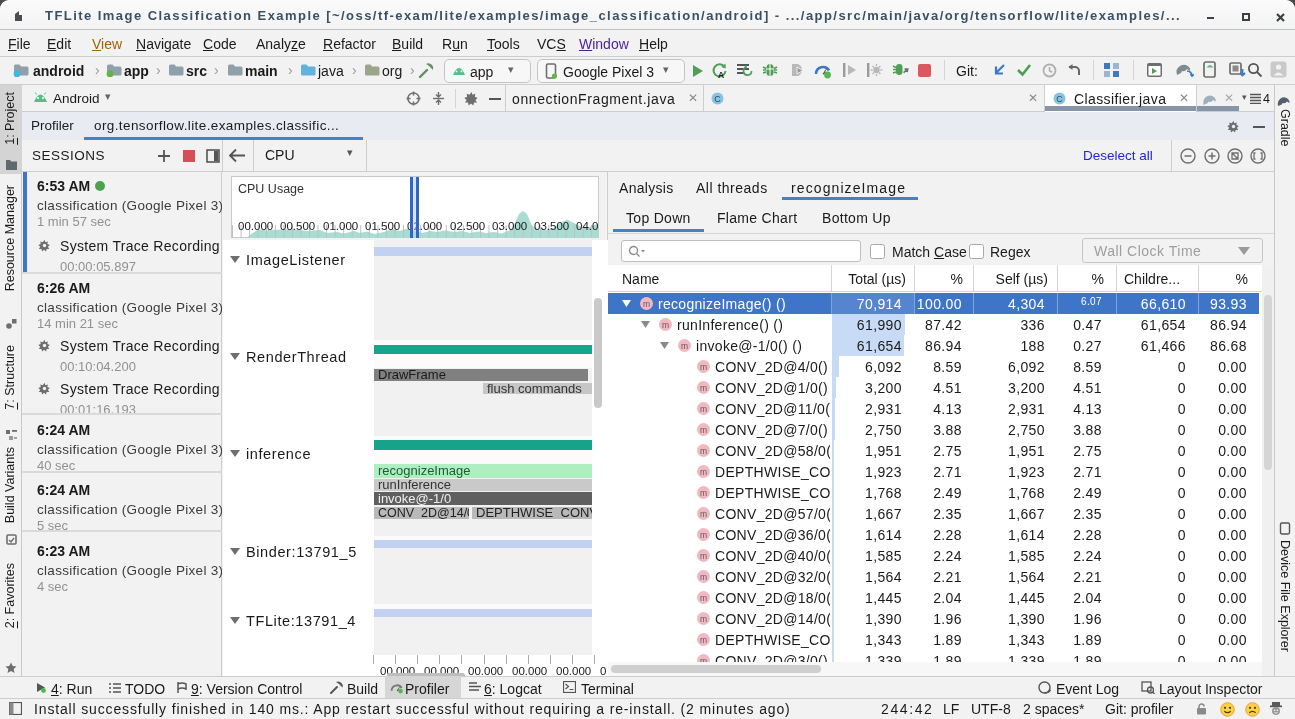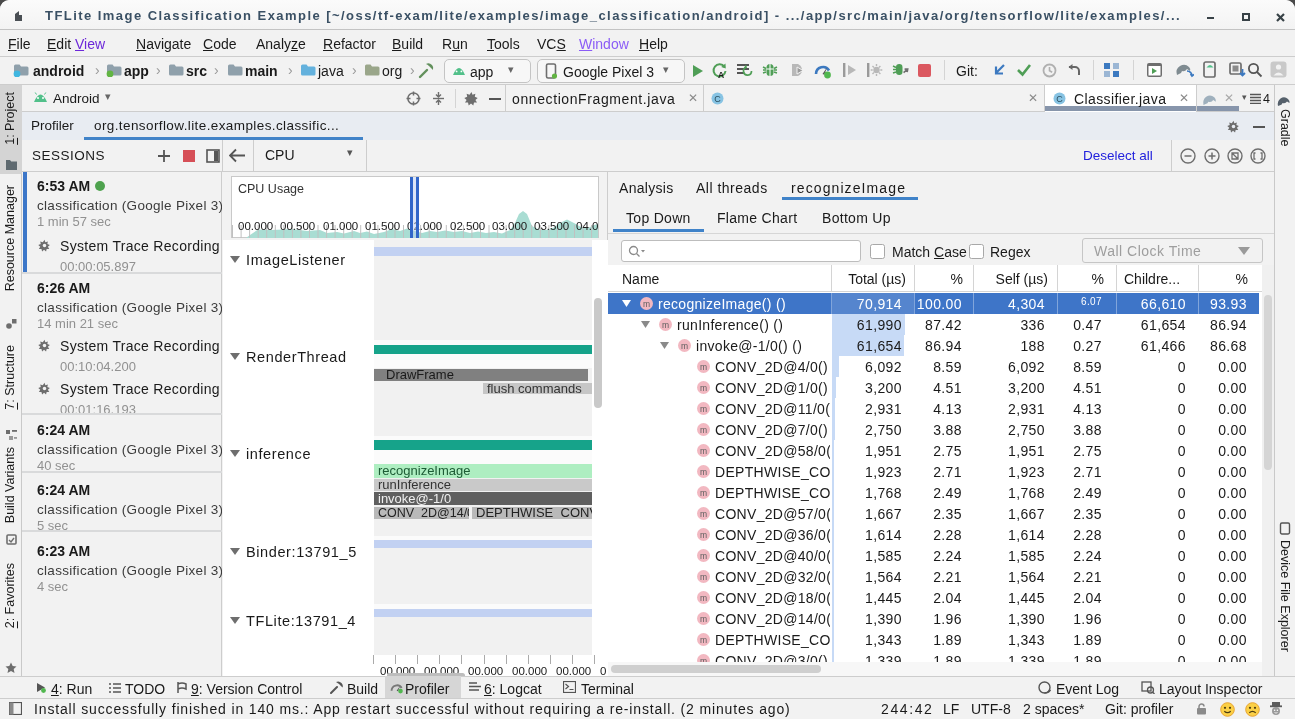--- a/index.html
+++ b/index.html
@@ -17,30 +17,30 @@
     </svg>
 <div class="abs t" style="left:45px;top:8px;font-size:13px;font-weight:bold;letter-spacing:1.45px;color:#3a5064">TFLite Image Classification Example [~/oss/tf-exam/lite/examples/image_classification/android] - .../app/src/main/java/org/tensorflow/lite/examples/...</div>
 <div class="abs" style="left:1207px;top:17px;width:7px;height:2.2px;background:#384247"></div>
 <div class="abs" style="left:1242px;top:13px;width:8px;height:8px;border:2.2px solid #384247"></div>
 <svg class="abs" style="left:1276px;top:13px" width="9" height="9" viewBox="0 0 9 9">
       <path d="M1 1 L8 8 M8 1 L1 8" stroke="#384247" stroke-width="2.2"></path>
     </svg>
 <div class="abs" style="left:0;top:30px;width:1295px;height:27px;background:#f2f2f2;border-bottom:1px solid #cdcdcd"></div>
 <div class="abs t" style="left:8px;top:36px;font-size:14px;color:#1a1a1a"><span style="text-decoration:underline">F</span>ile</div>
 <div class="abs t" style="left:47px;top:36px;font-size:14px;color:#1a1a1a"><span style="text-decoration:underline">E</span>dit</div>
-<div class="abs t" style="left:75px;top:36px;font-size:14px;color:#6d28d9"><span style="text-decoration:underline">V</span>iew</div>
+<div class="abs t" style="left:92px;top:36px;font-size:14px;color:#a16207"><span style="text-decoration:underline">V</span>iew</div>
 <div class="abs t" style="left:136px;top:36px;font-size:14px;color:#1a1a1a"><span style="text-decoration:underline">N</span>avigate</div>
 <div class="abs t" style="left:203px;top:36px;font-size:14px;color:#1a1a1a"><span style="text-decoration:underline">C</span>ode</div>
 <div class="abs t" style="left:256px;top:36px;font-size:14px;color:#1a1a1a">Analy<span style="text-decoration:underline">z</span>e</div>
 <div class="abs t" style="left:323px;top:36px;font-size:14px;color:#1a1a1a"><span style="text-decoration:underline">R</span>efactor</div>
 <div class="abs t" style="left:392px;top:36px;font-size:14px;color:#1a1a1a"><span style="text-decoration:underline">B</span>uild</div>
 <div class="abs t" style="left:442px;top:36px;font-size:14px;color:#1a1a1a">R<span style="text-decoration:underline">u</span>n</div>
 <div class="abs t" style="left:487px;top:36px;font-size:14px;color:#1a1a1a"><span style="text-decoration:underline">T</span>ools</div>
 <div class="abs t" style="left:537px;top:36px;font-size:14px;color:#1a1a1a">VC<span style="text-decoration:underline">S</span></div>
-<div class="abs t" style="left:579px;top:36px;font-size:14px;color:#8b5cf6"><span style="text-decoration:underline">W</span>indow</div>
+<div class="abs t" style="left:579px;top:36px;font-size:14px;color:#4c1d95"><span style="text-decoration:underline">W</span>indow</div>
 <div class="abs t" style="left:639px;top:36px;font-size:14px;color:#1a1a1a"><span style="text-decoration:underline">H</span>elp</div>
 <div class="abs" style="left:0;top:57px;width:1295px;height:28px;background:#f2f2f2;border-bottom:1px solid #cdcdcd"></div>
 <svg class="abs" style="left:13px;top:63px" width="16" height="14" viewBox="0 0 16 14">
       <path d="M1 3 q0-1.5 1.5-1.5 h4 l1.5 2 h6 q1.5 0 1.5 1.5 v6 q0 1.5 -1.5 1.5 h-11.5 q-1.5 0 -1.5-1.5 Z" fill="#8fa0ab"></path>
       <circle cx="4" cy="11" r="3.4" fill="#40b6e0"></circle>
     </svg>
 <div class="abs t" style="left:33px;top:63px;font-size:14px;font-weight:bold;color:#1a1a1a">android</div>
 <div class="abs t" style="left:95px;top:62px;font-size:14px;color:#9a9a9a">›</div>
 <svg class="abs" style="left:106px;top:63px" width="16" height="14" viewBox="0 0 16 14">
       <path d="M1 3 q0-1.5 1.5-1.5 h4 l1.5 2 h6 q1.5 0 1.5 1.5 v6 q0 1.5 -1.5 1.5 h-11.5 q-1.5 0 -1.5-1.5 Z" fill="#8fa0ab"></path>
@@ -436,21 +436,21 @@
 <div class="abs" style="left:374px;top:247px;width:218px;height:9px;background:#c2d1f2"></div>
 <svg class="abs" style="left:230px;top:256px" width="10" height="7" viewBox="0 0 10 7">
       <path d="M0 0 h10 L5 7 Z" fill="#6e6e6e"></path>
     </svg>
 <div class="abs t" style="left:246px;top:252px;font-size:14.5px;letter-spacing:.6px;color:#1a1a1a">ImageListener</div>
 <div class="abs" style="left:374px;top:345px;width:218px;height:9px;background:#16a38a"></div>
 <svg class="abs" style="left:230px;top:353px" width="10" height="7" viewBox="0 0 10 7">
       <path d="M0 0 h10 L5 7 Z" fill="#6e6e6e"></path>
     </svg>
 <div class="abs t" style="left:246px;top:349px;font-size:14.5px;letter-spacing:.6px;color:#1a1a1a">RenderThread</div>
-<div class="abs t" style="left:374px;top:369px;width:214px;height:12px;background:#808080;overflow:hidden;font-size:13px;color:#1a1a1a;line-height:12px;padding-left:12px">DrawFrame</div>
+<div class="abs t" style="left:374px;top:369px;width:214px;height:12px;background:#808080;overflow:hidden;font-size:13px;color:#1a1a1a;line-height:12px;padding-left:4px">DrawFrame</div>
 <div class="abs t" style="left:483px;top:383px;width:109px;height:11px;background:#c6c6c6;overflow:hidden;font-size:13px;color:#333;line-height:11px;padding-left:4px">flush commands</div>
 <div class="abs" style="left:374px;top:440px;width:218px;height:10px;background:#16a38a"></div>
 <svg class="abs" style="left:230px;top:450px" width="10" height="7" viewBox="0 0 10 7">
       <path d="M0 0 h10 L5 7 Z" fill="#6e6e6e"></path>
     </svg>
 <div class="abs t" style="left:246px;top:446px;font-size:14.5px;letter-spacing:.6px;color:#1a1a1a">inference</div>
 <div class="abs t" style="left:374px;top:464px;width:218px;height:14px;background:#aeeec1;overflow:hidden;font-size:13px;color:#1d5c35;line-height:14px;padding-left:4px">recognizeImage</div>
 <div class="abs t" style="left:374px;top:479px;width:218px;height:12px;background:#c9c9c9;overflow:hidden;font-size:13px;color:#333;line-height:12px;padding-left:4px">runInference</div>
 <div class="abs t" style="left:374px;top:492px;width:218px;height:13px;background:#5f5f5f;overflow:hidden;font-size:13px;color:#f0f0f0;line-height:13px;padding-left:4px">invoke@-1/0</div>
 <div class="abs t" style="left:374px;top:507px;width:95px;height:12px;background:#b9b9b9;overflow:hidden;font-size:12.5px;color:#222;line-height:12px;padding-left:4px">CONV_2D@14/0</div>

